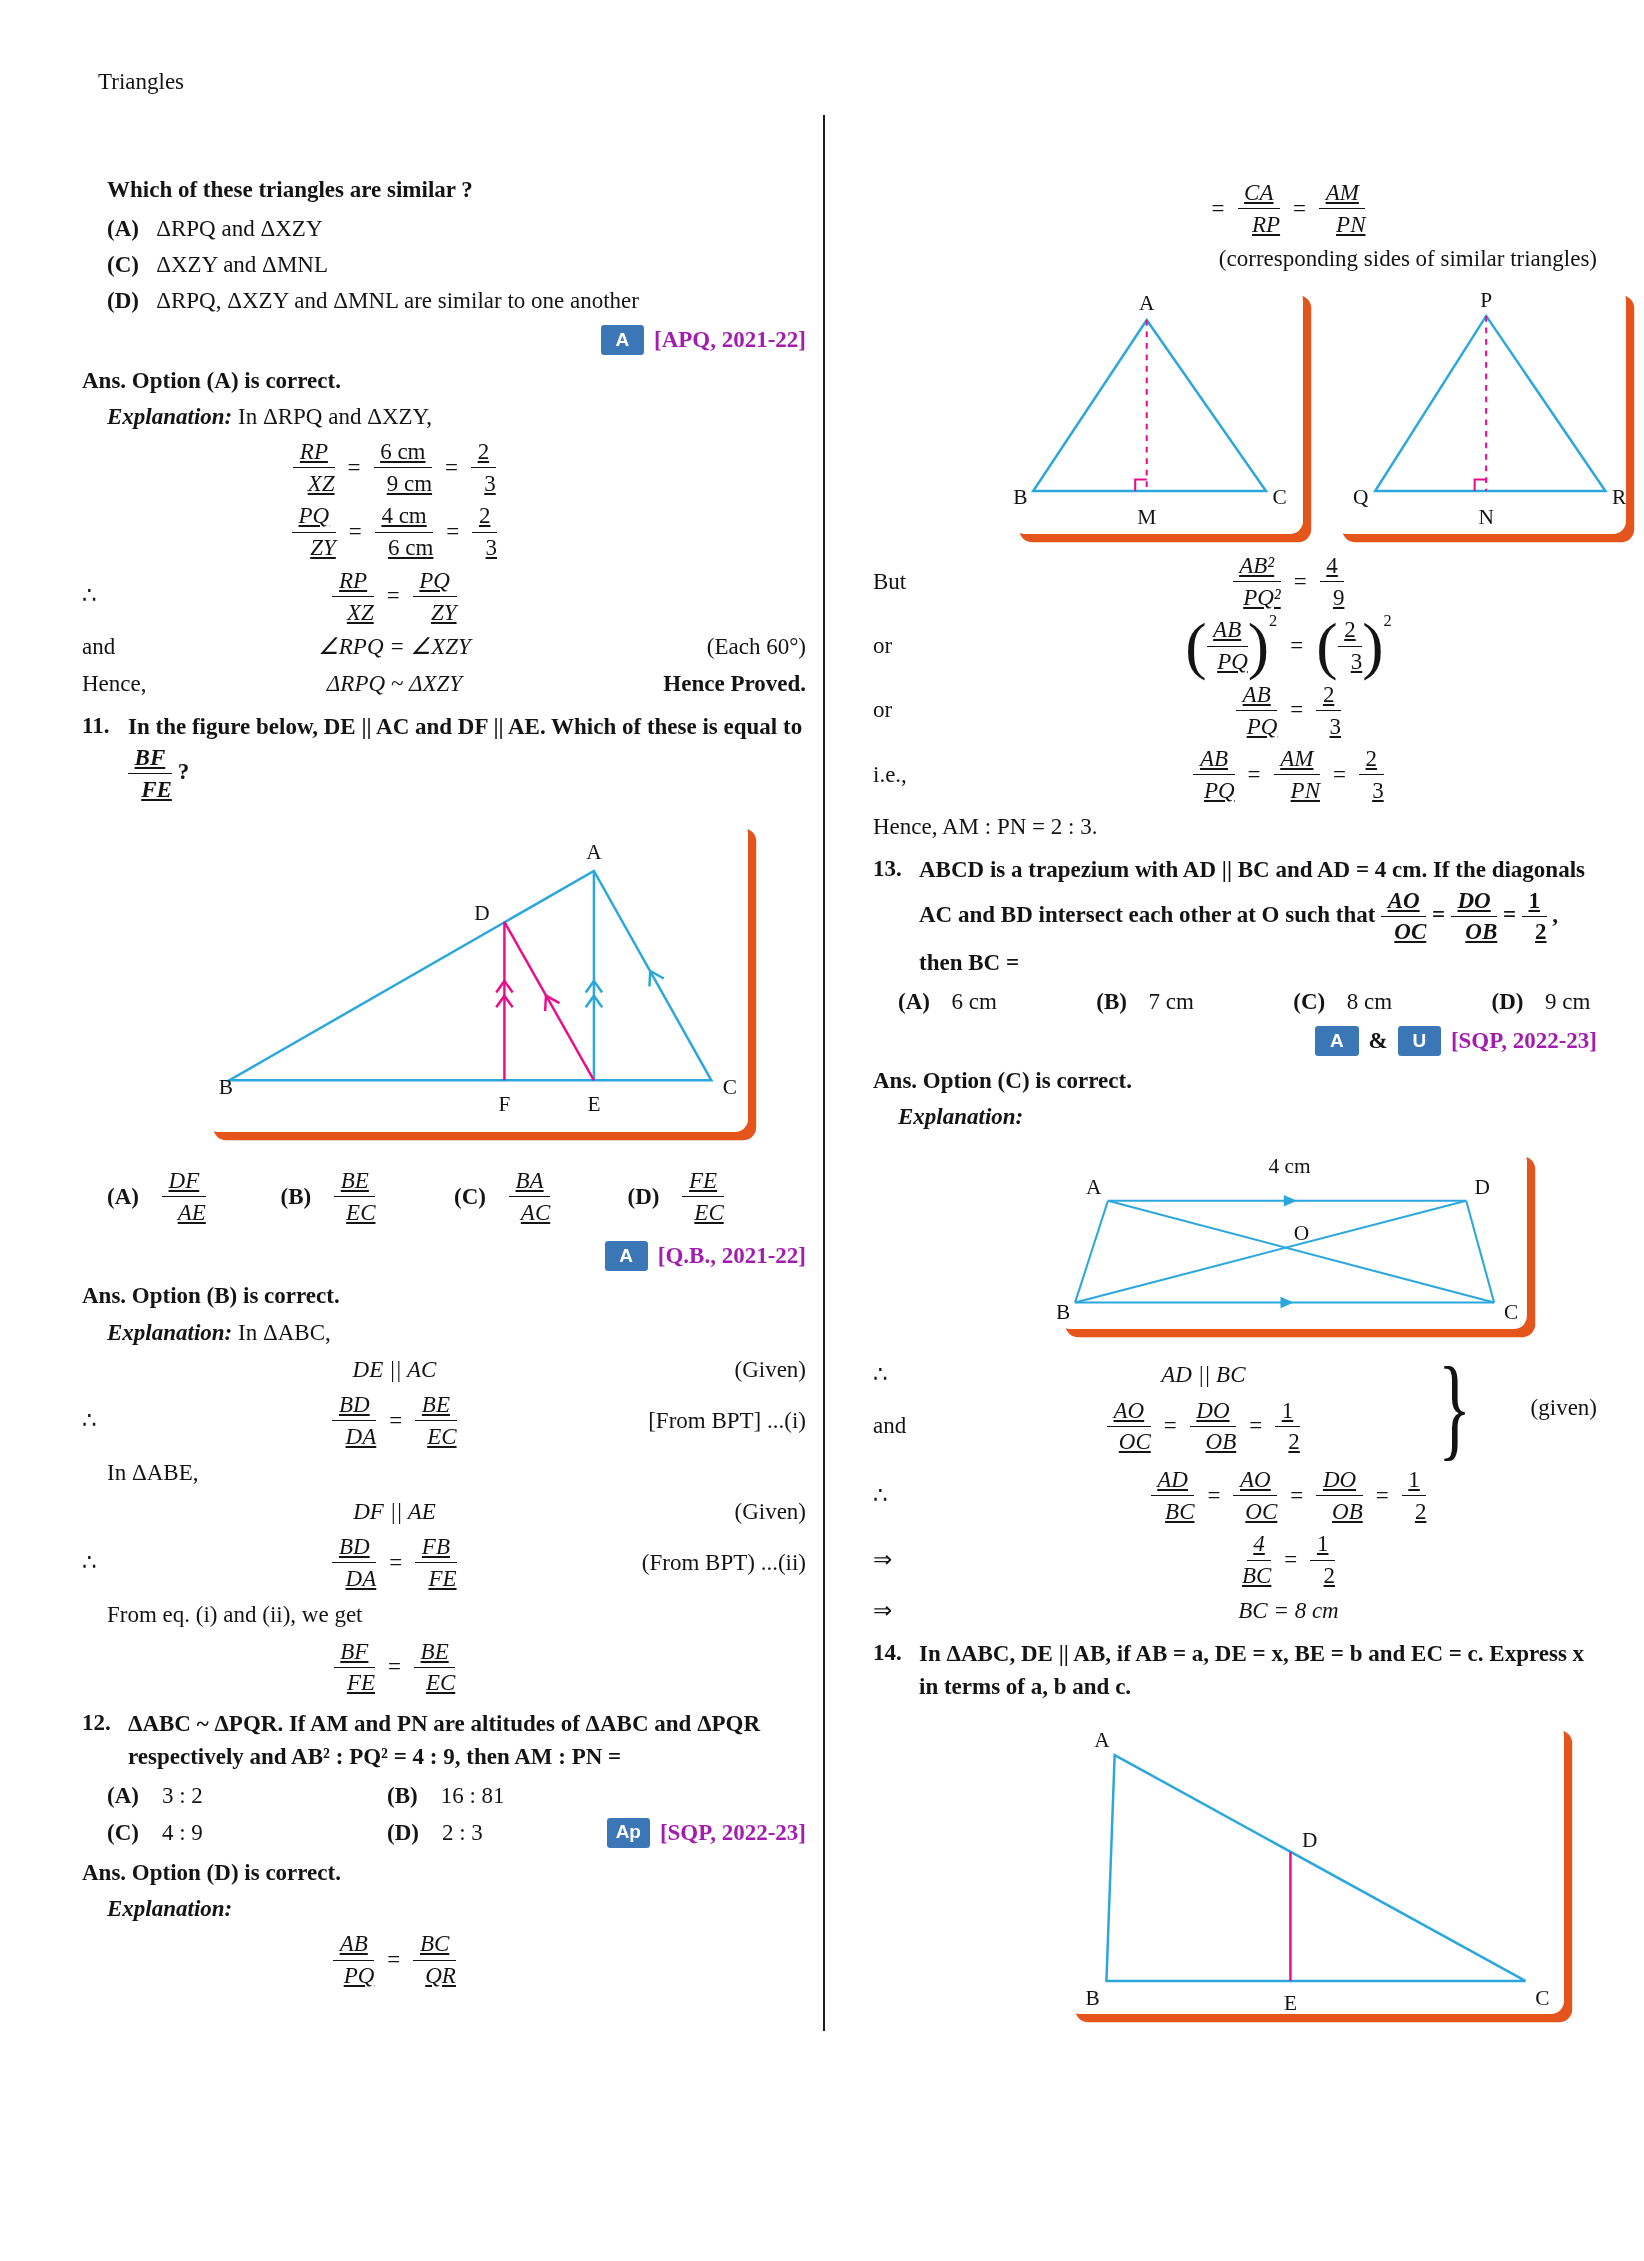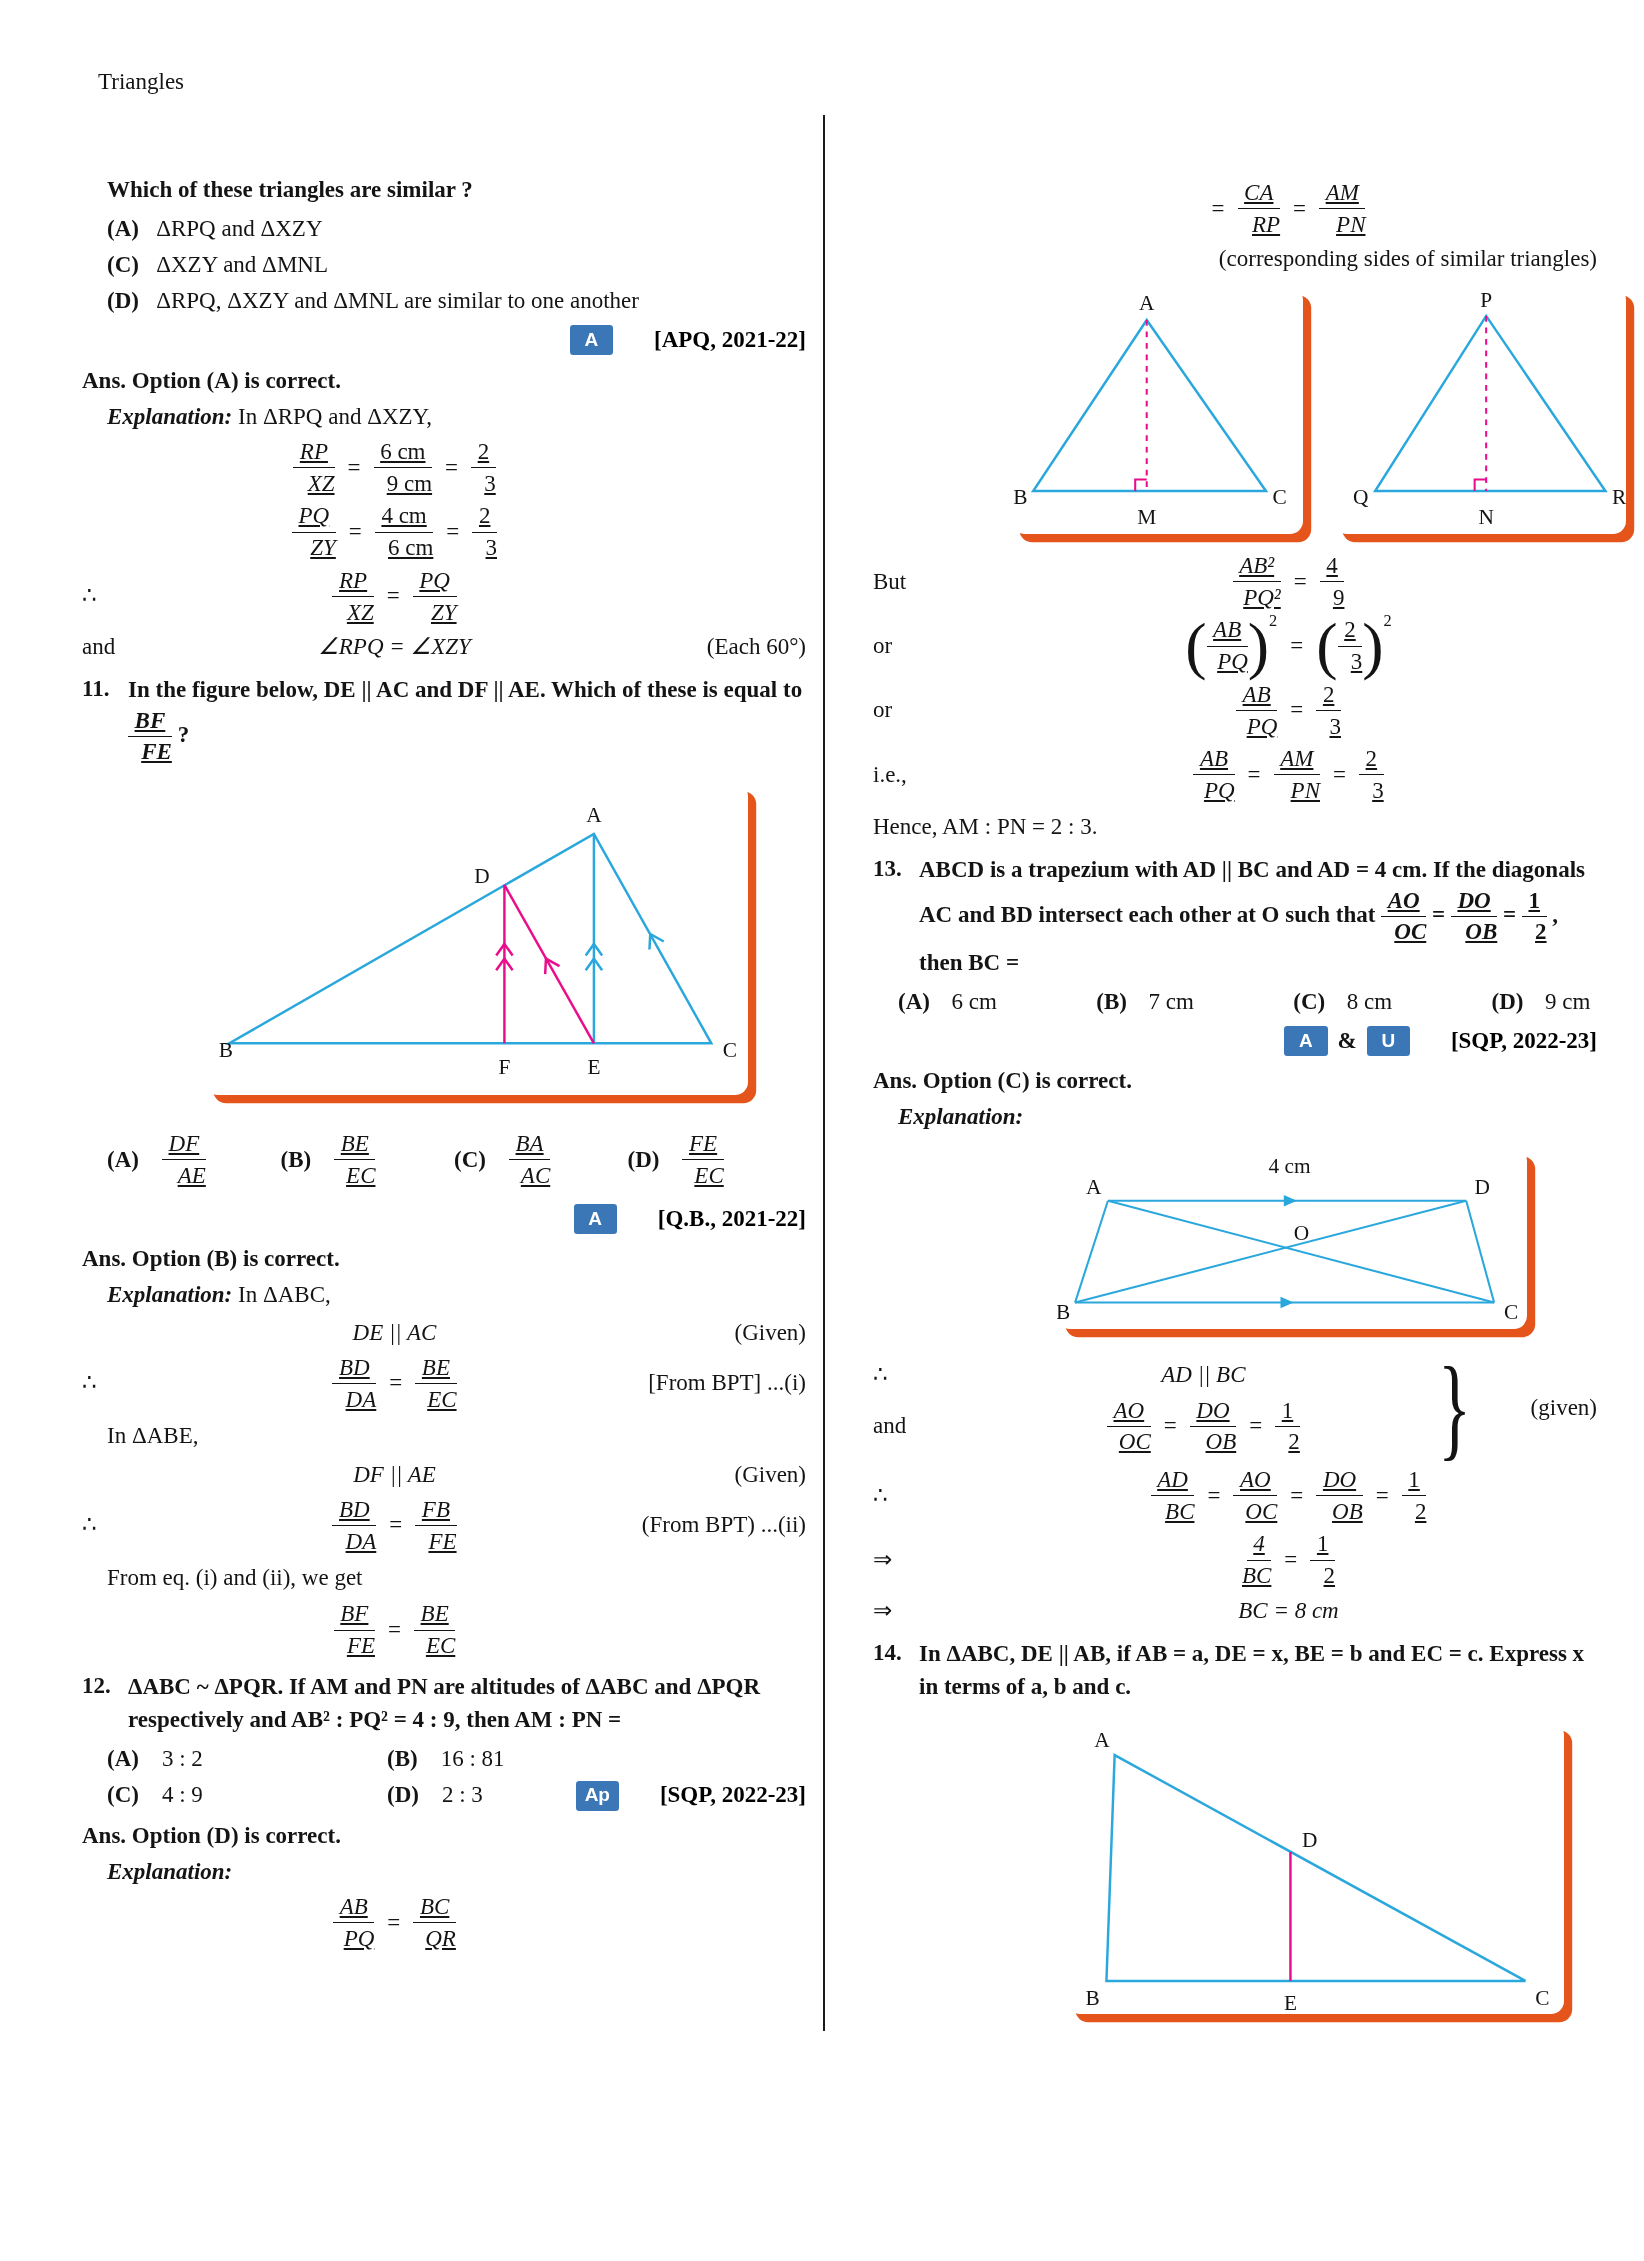--- a/index.html
+++ b/index.html
@@ -16,21 +16,21 @@
   .indent1{padding-left:25px;}
   .plain{margin:6.6px 0;padding-left:25px;}
   .plain0{margin:6.6px 0;}
   .stem-line{margin-bottom:6.6px;}
   .opt-line{padding-left:25px;margin:4.1px 0;}
   .optlab{font-weight:bold;margin-right:11.5px;}
   .badge-row{display:flex;justify-content:flex-end;align-items:center;gap:10px;margin:6.6px 0;}
   .badge{display:inline-flex;align-items:center;justify-content:center;min-width:30px;height:30px;
          padding:0 6.6px;background:#3B76B7;color:#fff;font-family:"Liberation Sans",sans-serif;
          font-size:19px;font-weight:bold;border-radius:3.3px;}
-  .cite{color:#000000;font-weight:bold;margin-left:31px;}
+  .cite{color:#a21caf;font-weight:bold;}
   .amp{font-weight:bold;}
   .ans{margin:8.2px 0 3.3px;font-weight:bold;}
   .expl{margin:4.1px 0;padding-left:25px;}
   .mathline{display:flex;align-items:center;margin:5px 0;}
   .ml-label{width:107px;flex-shrink:0;}
   .ml-center{flex:1;display:flex;align-items:center;justify-content:center;gap:13px;}
   .ml-right{width:206px;flex-shrink:0;text-align:right;}
   .frac{display:inline-flex;flex-direction:column;align-items:flex-end;font-style:italic;
         line-height:1.2;vertical-align:middle;text-decoration:underline;}
   .frac .num{border-bottom:1.6px solid #141414;padding:0 6.6px 1.6px;}
@@ -155,20 +155,25 @@
     </span>
     <span class="ml-right"></span>
   </div>
 
   <div class="mathline">
     <span class="ml-label">and</span>
     <span class="ml-center i">∠RPQ = ∠XZY</span>
     <span class="ml-right">(Each 60°)</span>
   </div>
 
+  <div class="mathline">
+    <span class="ml-label">Hence,</span>
+    <span class="ml-center i">ΔRPQ ~ ΔXZY</span>
+    <span class="ml-right b">Hence Proved.</span>
+  </div>
 
   
   <div class="q">
     <span class="q-num">11.</span>
     <div class="q-body">
       <span>In the figure below, DE || AC and DF || AE. Which of these is equal to</span>
       <span class="frac">
           <span class="num">BF</span>
           <span class="den">FE</span>
         </span>

